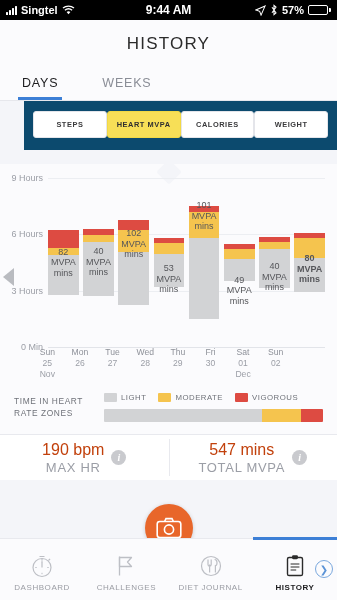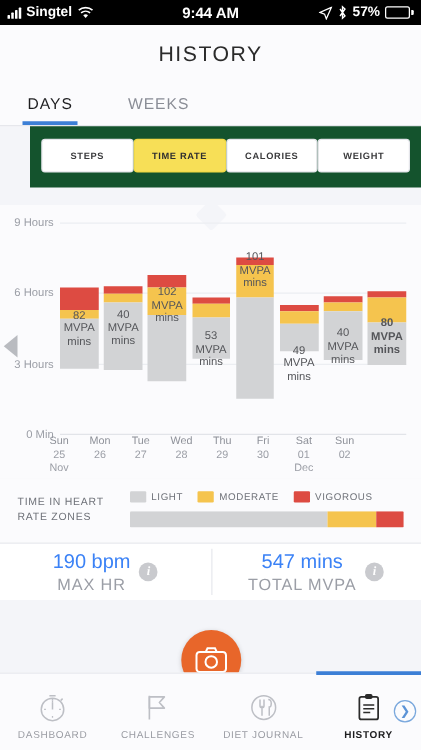--- a/index.html
+++ b/index.html
@@ -41,21 +41,21 @@
   .tab {
     padding: 6px 4px 7px; font-size: 12.5px; letter-spacing: .8px;
     color: #8a8d96; margin-right: 36px; border-bottom: 3px solid transparent;
   }
   .tab.active { color: #1d1d1f; border-bottom-color: #3c7fd6; }
   .tabs-underline { height: 1px; background: #e6e7ec; }
 
   
   .chips {
     display: flex; padding: 10px 9px 12px;
-    background: #14532d;
+    background: #0c4a6e;
     margin-left: 24px;
   }
   .chip {
     flex: 1; text-align: center; font-size: 7.4px; font-weight: bold;
     letter-spacing: .55px; color: #3a3a3c; padding: 8px 1px;
     background: #fff; border: 1px solid #e4e5ea; border-radius: 3px;
     white-space: nowrap;
   }
   .chip.active { background: #f7df57; border-color: #f2d945; color: #2e2e30; }
 
@@ -111,21 +111,21 @@
   .legend-label { font-size: 7.8px; letter-spacing: .5px; color: #6f7279; }
   .zone-bar { display: flex; height: 13px; margin-top: 7px; border-radius: 1px; overflow: hidden; }
 
   
   .stats {
     display: flex; background: #fff; border-top: 1px solid #e8e9ee;
     height: 46px; align-items: center; position: relative;
   }
   .stat { flex: 1; display: flex; align-items: center; justify-content: center; gap: 7px; }
   .stat-text { text-align: center; }
-  .stat-value { font-size: 16px; color: #3b82f6; line-height: 18px; }
+  .stat-value { font-size: 16px; color: #c2410c; line-height: 18px; }
   .stat-sub { font-size: 13px; letter-spacing: .7px; color: #9b9ea6; margin-top: 1px; }
   .info-icon {
     width: 15px; height: 15px; border-radius: 50%; background: #c9cace;
     color: #fff; font-size: 10px; font-weight: bold; font-style: italic;
     display: flex; align-items: center; justify-content: center;
     font-family: "Liberation Serif", serif;
   }
   .stats-divider { position: absolute; left: 50%; top: 4px; bottom: 4px; width: 1px; background: #e8e9ee; }
 
   
@@ -195,21 +195,21 @@
     <div class="page-title">HISTORY</div>
     <div class="tabs">
       <div class="tab active">DAYS</div>
       <div class="tab">WEEKS</div>
     </div>
     <div class="tabs-underline"></div>
   </div>
 
   <div class="chips">
     <div class="chip">STEPS</div>
-    <div class="chip active">TIME RATE</div>
+    <div class="chip active">HEART MVPA</div>
     <div class="chip">CALORIES</div>
     <div class="chip">WEIGHT</div>
   </div>
 
   <div class="chart-card">
     <div class="notch"></div>
     <div class="chart-wrap">
       <div class="prev-arrow"></div>
       <div class="plot" id="plot">
           <div class="gridline base" style="top: 100%;"></div>

